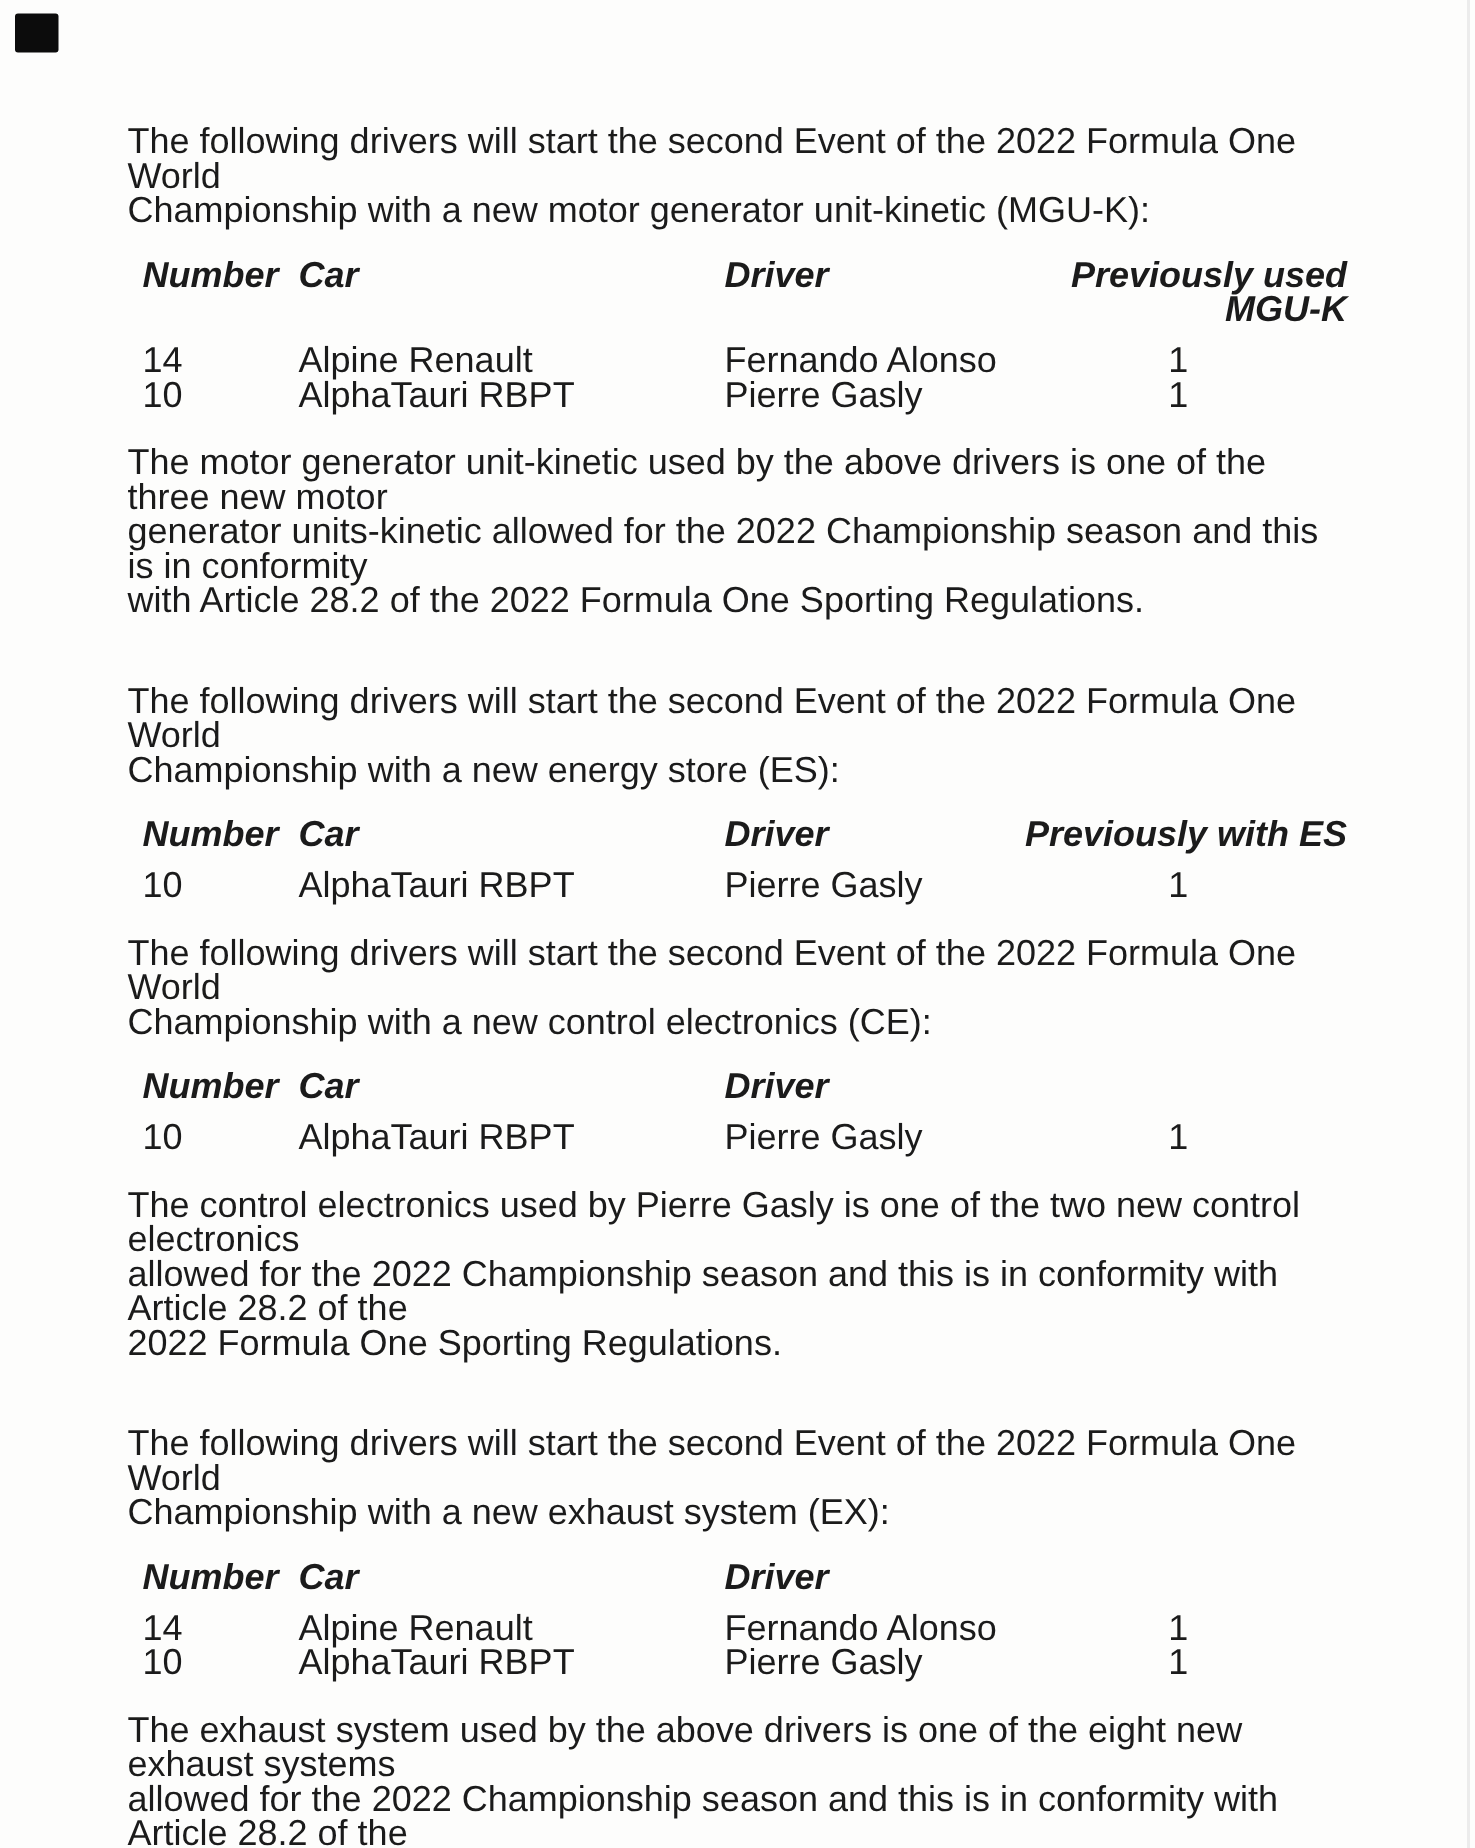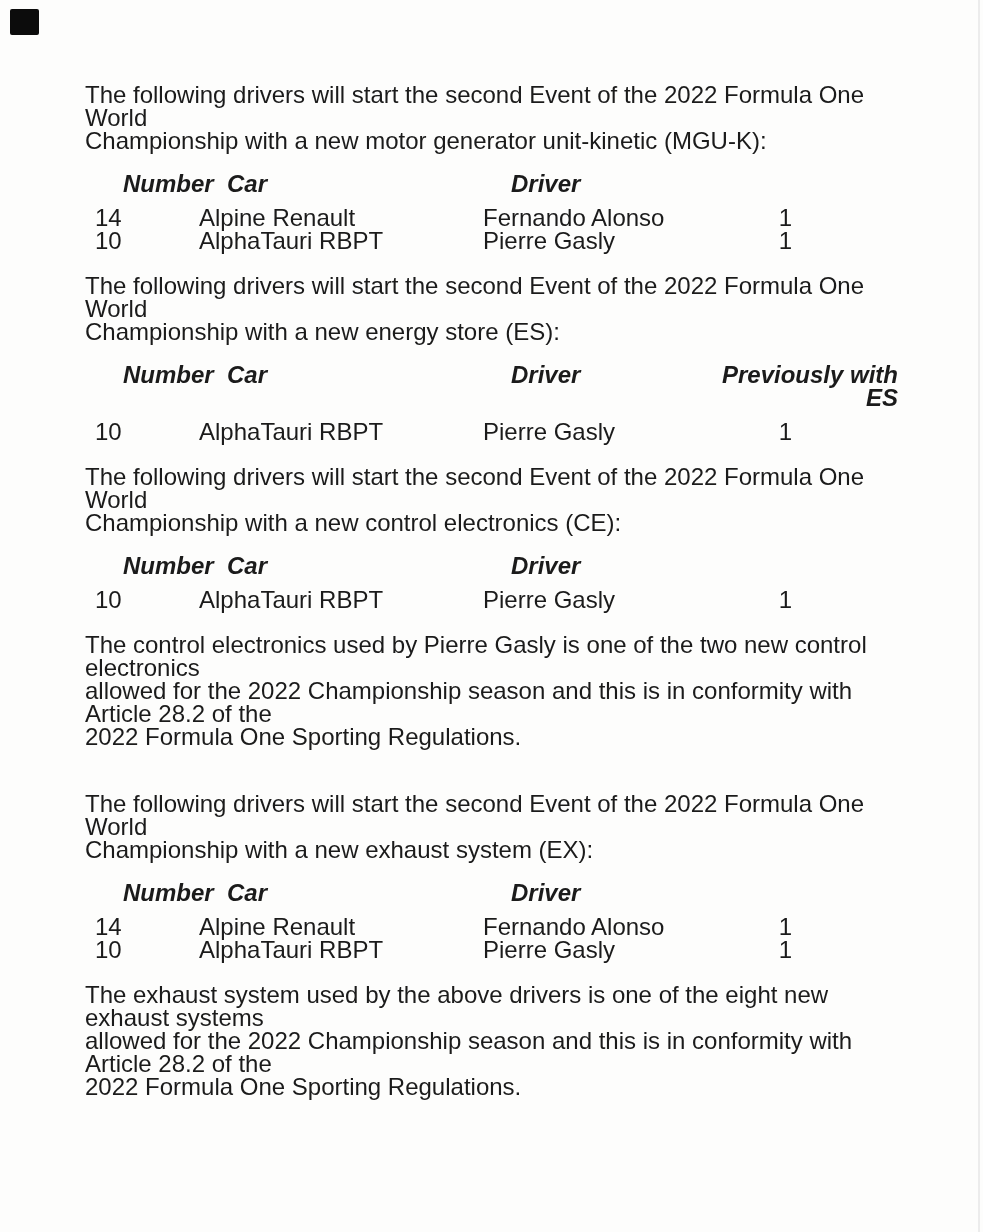--- a/index.html
+++ b/index.html
@@ -37,21 +37,21 @@
     width: 813px;
     font-size: 24px;
     line-height: 23px;
   }
   .para { margin: 0; white-space: pre-line; }
   .intro { margin: 0 0 20px 0; }
   .closing { margin: 0 0 44px 0; }
   .doc-section:last-child .closing { margin-bottom: 12px; }
   .pu-table { margin: 0 0 22px 0; padding-left: 10px; }
   .trow { display: flex; }
-  .thead { font-weight: bold; font-style: italic; margin-bottom: 11px; margin-left: 28px; }
+  .thead { font-weight: bold; font-style: italic; margin-bottom: 11px; }
   .c1 { flex: 0 0 104px; }
   .c2 { flex: 0 0 284px; }
   .c3 { flex: 0 0 190px; }
   .c4 { flex: 1 1 auto; min-width: 0; }
   .thead .c4 { text-align: right; }
   .tbody .c4 { text-align: center; }
 </style>
 </head>
 <body>
 
@@ -59,37 +59,41 @@
   <div class="corner-mark"></div>
   <div class="content" id="content">
   <section class="doc-section">
     <p class="para intro">The following drivers will start the second Event of the 2022 Formula One World
 Championship with a new motor generator unit-kinetic (MGU-K):</p>
     <div class="pu-table">
       <div class="trow thead">
         <div class="c1">Number</div>
         <div class="c2">Car</div>
         <div class="c3">Driver</div>
+        <div class="c4">Previously used MGU-K</div>
       </div>
       <div class="tbody">
   <div class="trow">
     <div class="c1">14</div>
     <div class="c2">Alpine Renault</div>
     <div class="c3">Fernando Alonso</div>
     <div class="c4">1</div>
   </div>
 
   <div class="trow">
     <div class="c1">10</div>
     <div class="c2">AlphaTauri RBPT</div>
     <div class="c3">Pierre Gasly</div>
     <div class="c4">1</div>
   </div>
 </div>
     </div>
+    <p class="para closing">The motor generator unit-kinetic used by the above drivers is one of the three new motor
+generator units-kinetic allowed for the 2022 Championship season and this is in conformity
+with Article 28.2 of the 2022 Formula One Sporting Regulations.</p>
   </section>
 
   <section class="doc-section">
     <p class="para intro">The following drivers will start the second Event of the 2022 Formula One World
 Championship with a new energy store (ES):</p>
     <div class="pu-table">
       <div class="trow thead">
         <div class="c1">Number</div>
         <div class="c2">Car</div>
         <div class="c3">Driver</div>

